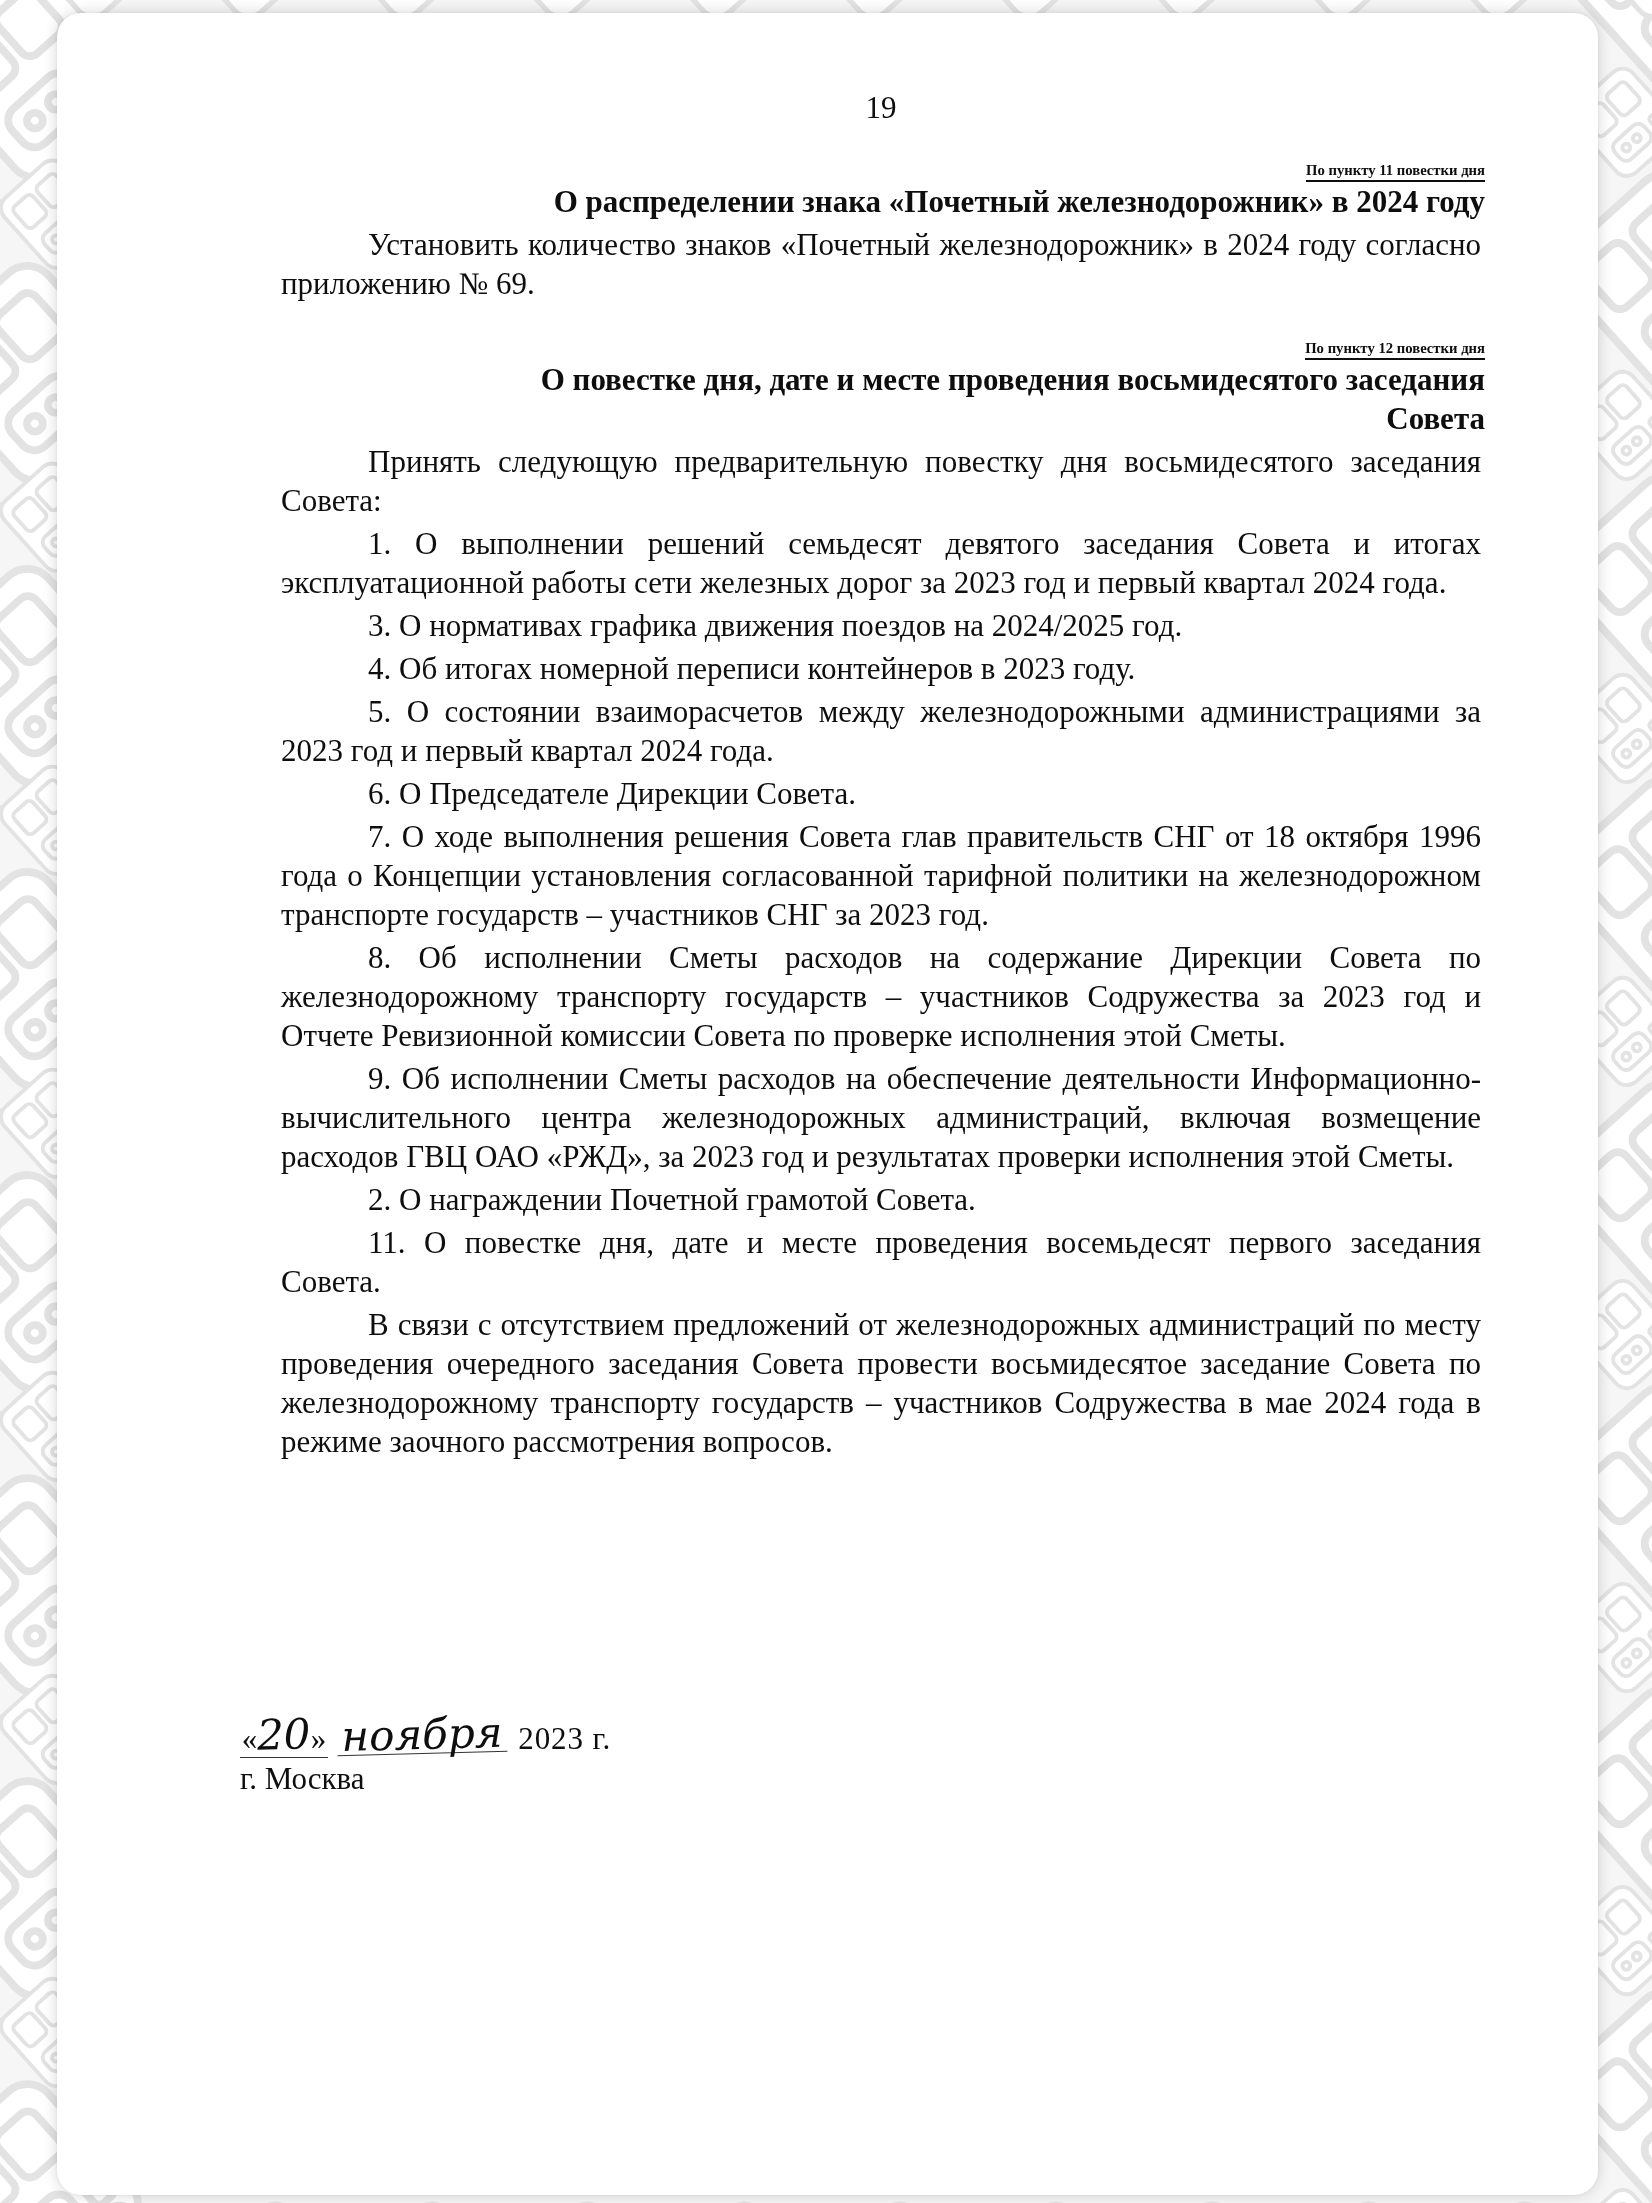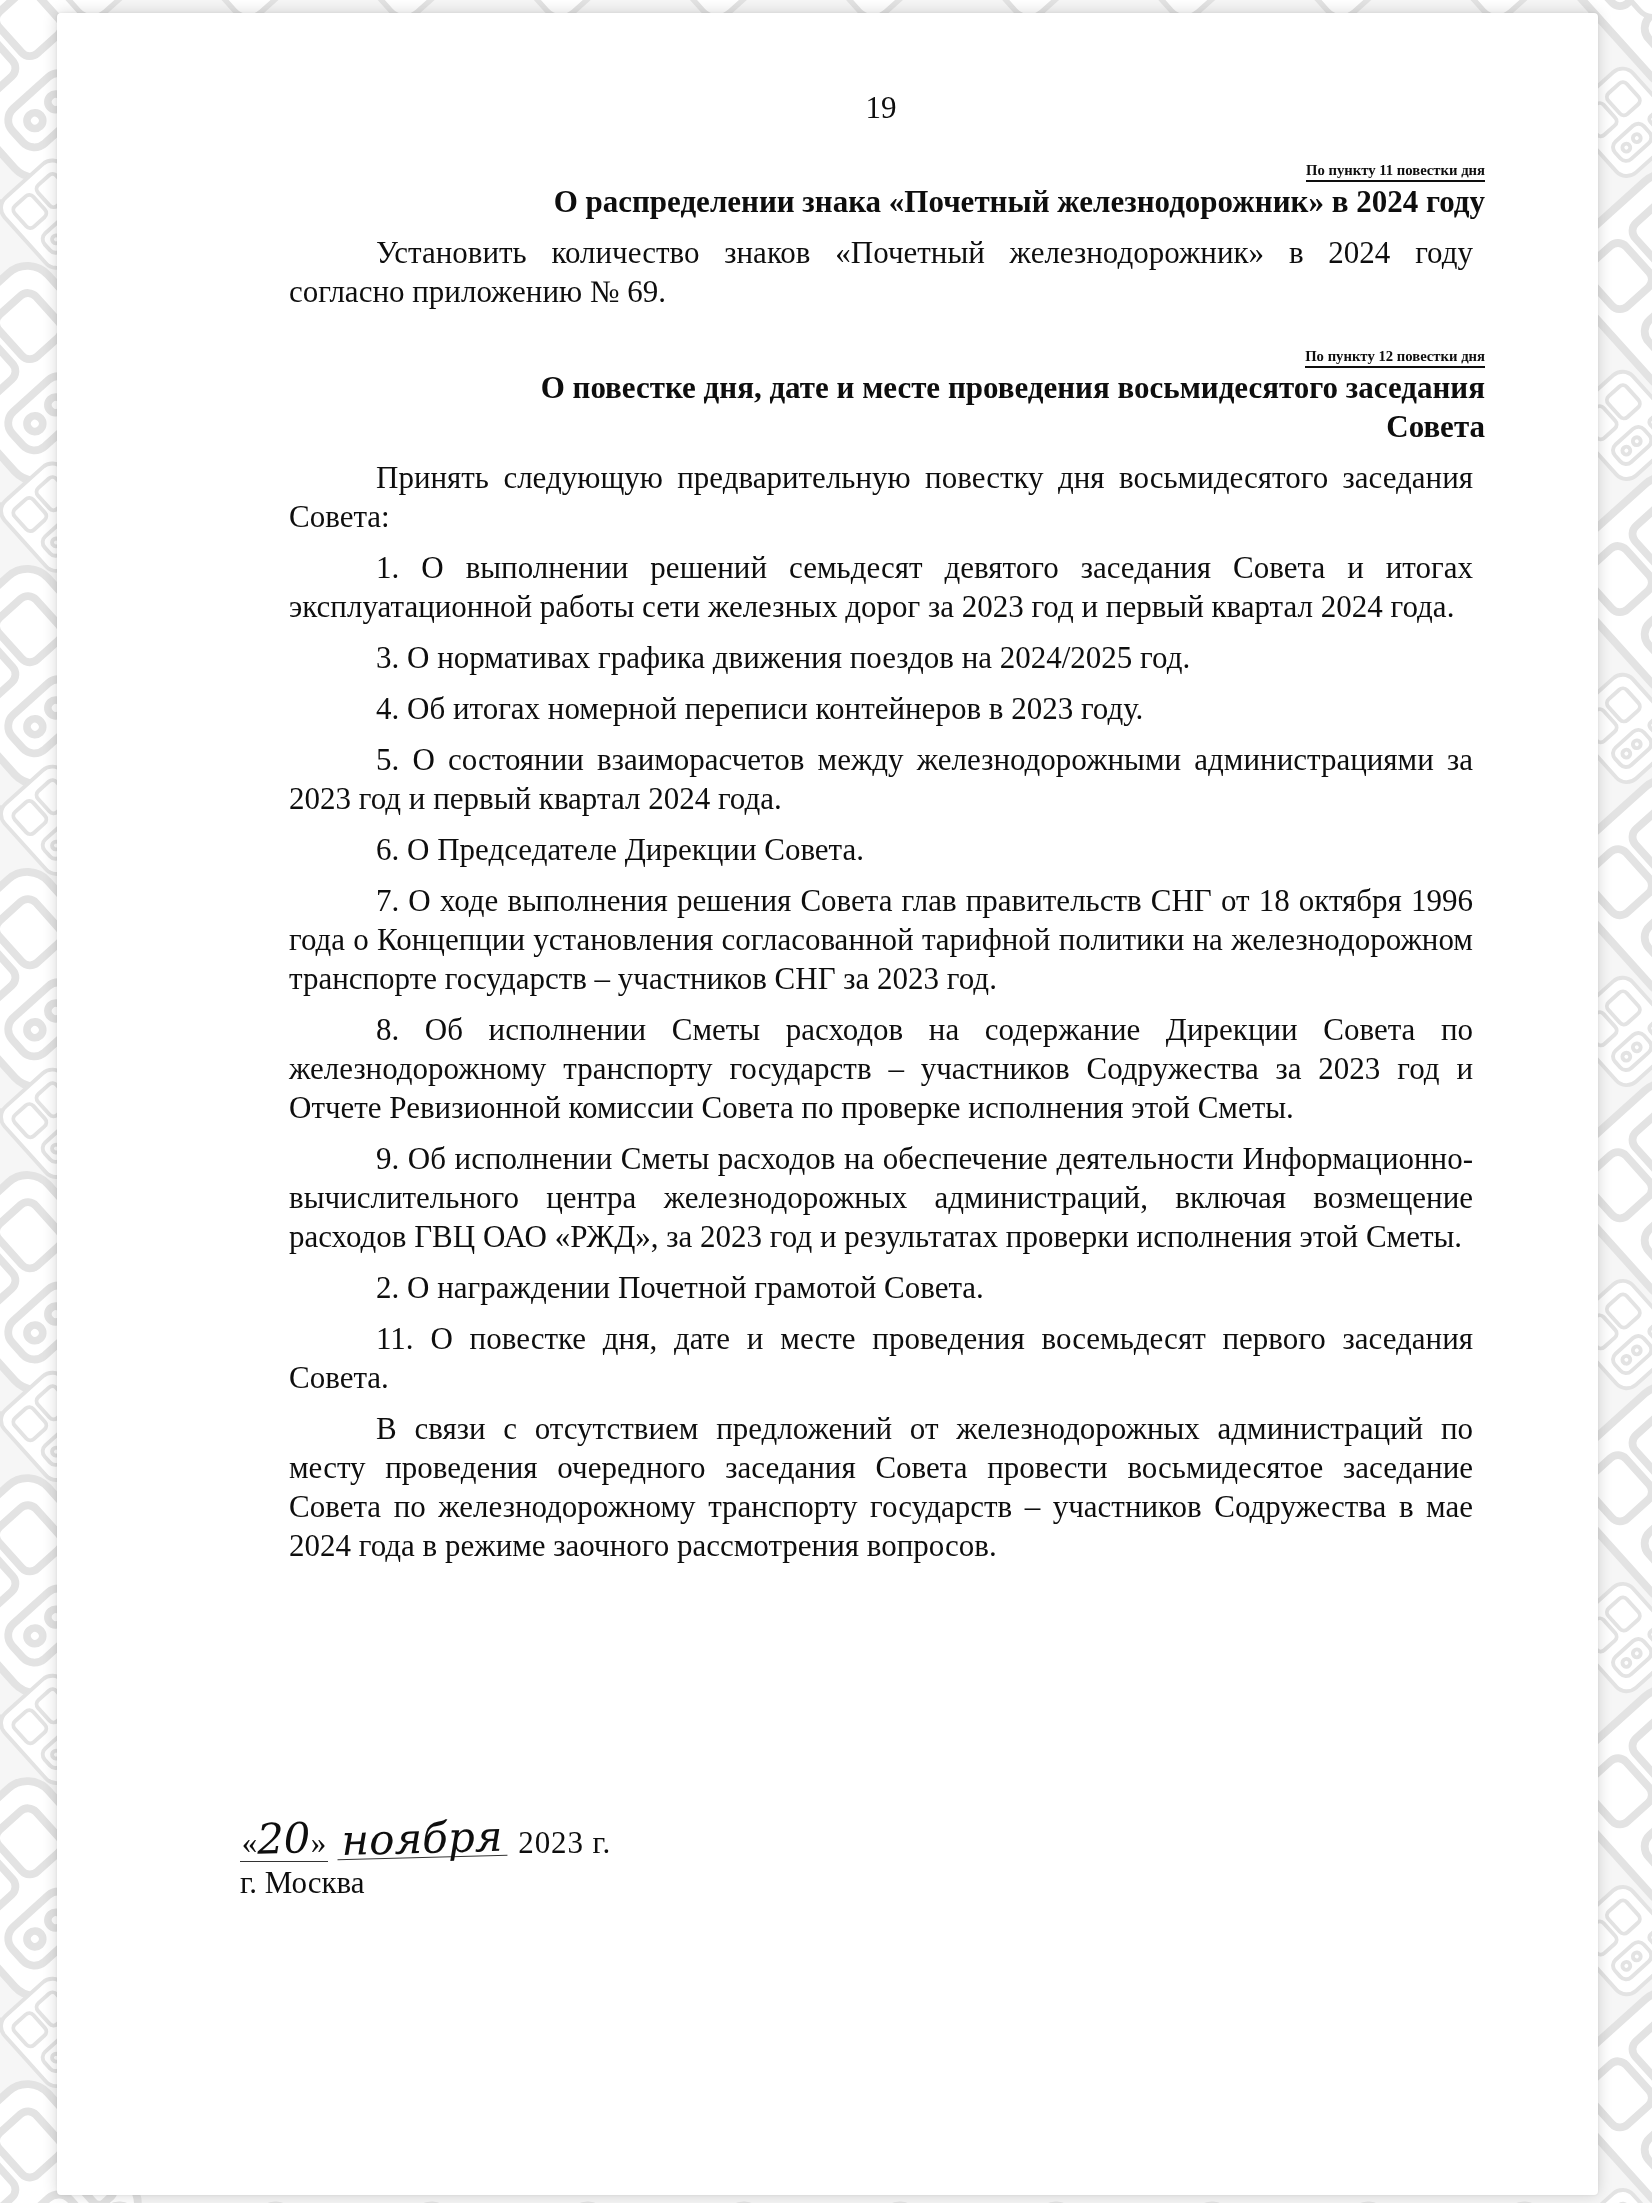--- a/index.html
+++ b/index.html
@@ -1,31 +1,31 @@
 <!DOCTYPE html>
 <html lang="ru" style="font-size:14.7px"><head>
 <meta charset="utf-8">
 <style>
   html,body{margin:0;padding:0;background:#f6f6f6;}
   .stage{position:relative;width:1653px;height:2204px;overflow:hidden;
          font-family:"Liberation Serif","DejaVu Serif",serif;color:#0e0e0e;}
   .pattern{position:absolute;left:0;top:0;width:1653px;height:2204px;z-index:0;}
   .page{position:absolute;left:57px;top:13px;right:55px;bottom:9.2px;z-index:1;
-        background:#ffffff;border-radius:4px;
+        background:#ffffff;border-radius:24px;
         box-shadow:0 0 14.7px rgba(0,0,0,.16),0 0 2.8px rgba(0,0,0,.08);
         padding:0 113px 0 220px;box-sizing:border-box;}
   .body,.heading,.page-number,.date-block,.city{font-size:31px;line-height:39px;}
   .page-number{margin-top:75px;text-align:center;}
   .h-center{text-align:right;}
   .hb1{margin-top:35px;}
   .hb2{margin-top:37px;}
   .h-bold{font-weight:bold;}
   .h-underline{display:inline-block;border-bottom:2.8px solid #0e0e0e;padding-bottom:0.9px;}
   .prewrap{white-space:pre-line;}
-  p.body{margin:12px;text-align:justify;text-indent:87px;}
+  p.body{margin:4px;text-align:justify;text-indent:87px;}
   .p1{margin-top:37px;}
   .intro{margin-top:20px;}
   .closing{margin-top:39px;}
   .date-block{margin-top:255px;margin-left:-37px;white-space:nowrap;}
   .hand{font-family:"DejaVu Serif","Liberation Serif",serif;font-style:italic;
         font-size:42px;line-height:37px;display:inline-block;transform:rotate(-1.5deg);}
   .blank-day{display:inline-block;border-bottom:1.8px solid #333;padding:0 1.8px;line-height:37px;}
   .blank-month{display:inline-block;border-bottom:1.8px solid #333;min-width:170px;
                text-align:center;margin:0 11px 0 9.2px;line-height:37px;}
   .year{letter-spacing:0.9px;}

